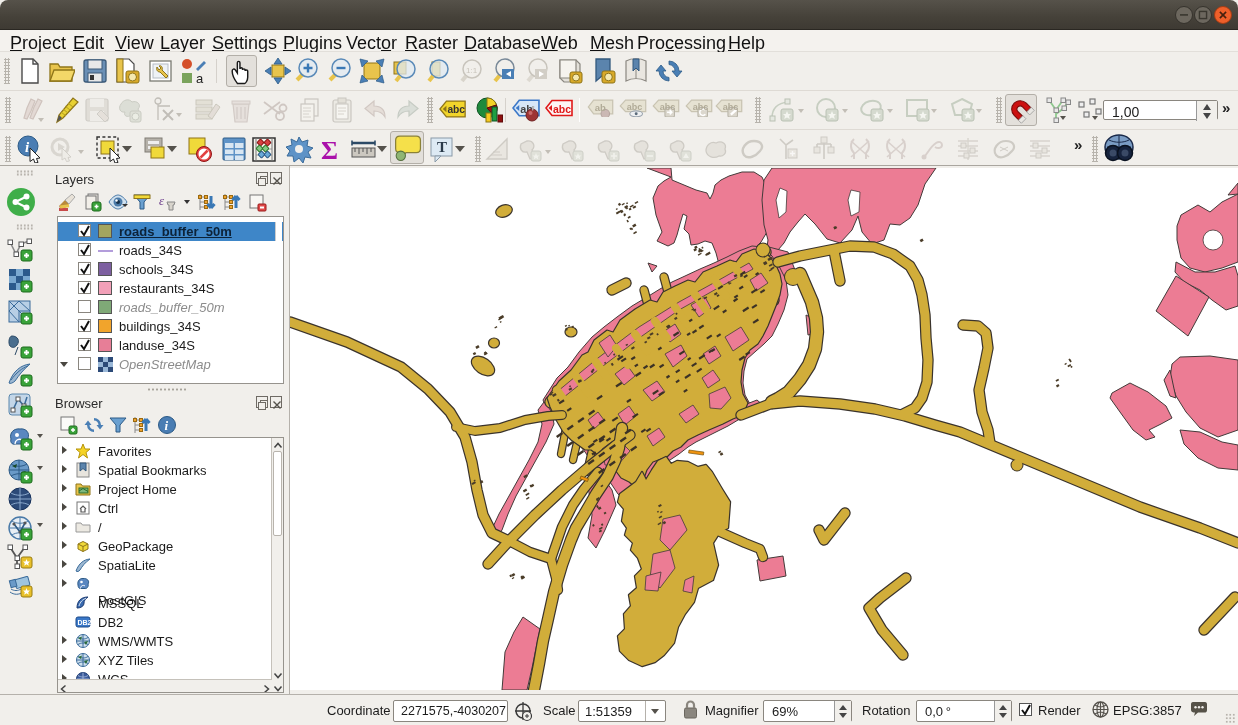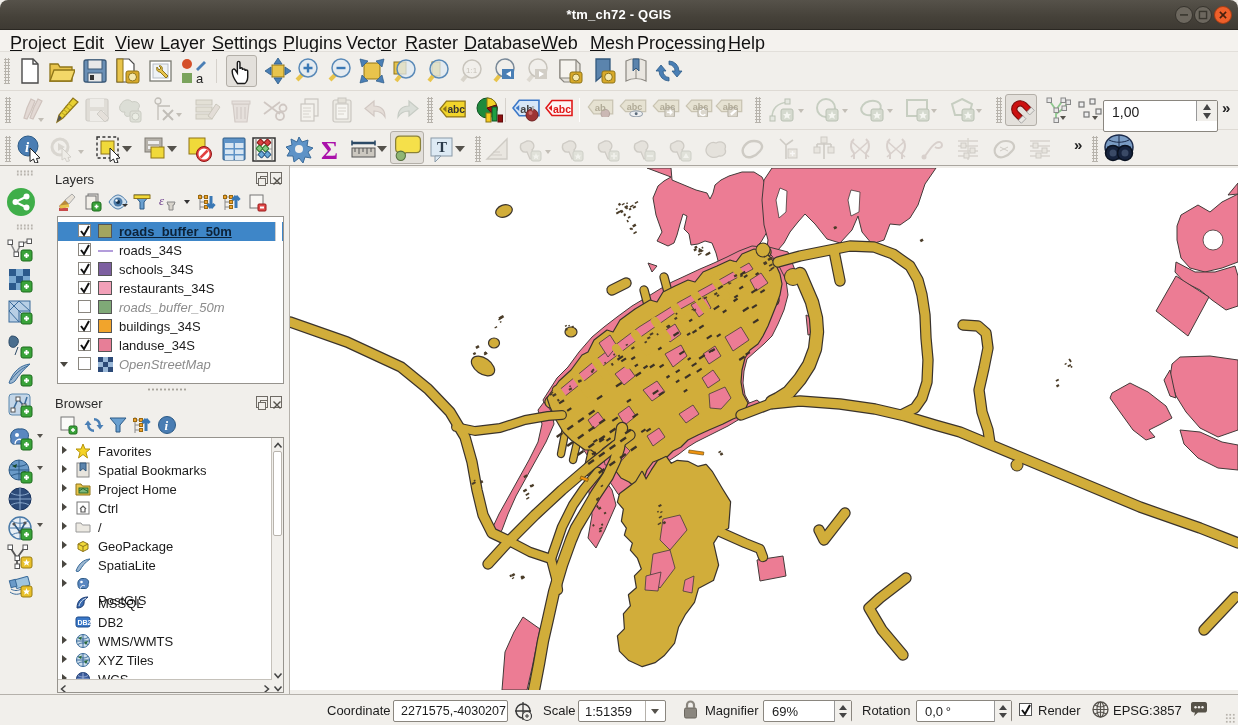--- a/index.html
+++ b/index.html
@@ -53,21 +53,20 @@
 #statusbar{position:absolute;left:0;top:694px;width:1238px;height:31px;background:#f1efeb;border-top:1px solid #b5b1ab;font-size:13px;color:#1c1c1c}
 .sbox{position:absolute;background:#fff;border:1px solid #8a867f;border-radius:2px;font-size:13px;color:#1c1c1c}
 .slabel{position:absolute;top:8px}
 
 #map{position:absolute;left:290px;top:168px;width:948px;height:522px;background:#fff}
 #mapborder{position:absolute;left:289px;top:166px;width:1px;height:528px;background:#b5b1ab}
 </style></head>
 <body>
 <div id="win">
 <div id="titlebar">
- <div id="title">*tm_ch72 - QGIS</div>
  <div class="winbtn" id="btnmin">
         <svg viewBox="0 0 18 18">
           <rect x="4.5" y="8" width="9" height="1.8" fill="#3a372f"></rect>
         </svg>
       </div>
  <div class="winbtn" id="btnmax">
         <svg viewBox="0 0 18 18">
           <rect x="5" y="5" width="8" height="8" fill="none" stroke="#3a372f" stroke-width="1.6"></rect>
         </svg>
       </div>
@@ -387,21 +386,21 @@
 <div class="darr" style="left:1060px;top:25px"></div>
 <div class="ticon" style="left:1076px"><svg viewBox="0 0 28 28">
             <g fill="#eee" stroke="#777" stroke-width="1.2">
               <rect x="3" y="6" width="5" height="5"></rect>
               <rect x="14" y="3" width="5" height="5"></rect>
               <rect x="8" y="16" width="5" height="5"></rect>
               <rect x="20" y="13" width="5" height="5"></rect>
             </g>
           </svg></div>
 <div class="darr" style="left:1092px;top:25px"></div>
-<div class="sbox" style="left:1103px;top:9px;width:115px;height:32px">
+<div class="sbox" style="left:1103px;top:9px;width:115px;height:20px">
           <span style="position:absolute;left:8px;top:3px;font-size:14px">1,00</span>
 <div style="position:absolute;right:0;top:0;width:21px;height:20px;background:#f1efeb;border-left:1px solid #999">
             <div class="darr" style="left:6px;top:3px;border-top:none;border-bottom:6px solid #444;border-left:4.5px solid transparent;border-right:4.5px solid transparent"></div>
             <div class="darr" style="left:6px;top:12px;border-top:6px solid #444;border-left:4.5px solid transparent;border-right:4.5px solid transparent"></div>
           </div>
         </div>
 <div style="position:absolute;left:1222px;top:8px;font-size:15px;font-weight:bold;color:#222">»</div>
 </div>
 <div class="trow" id="trow3">
 <div class="grip" style="left:5px"></div>

